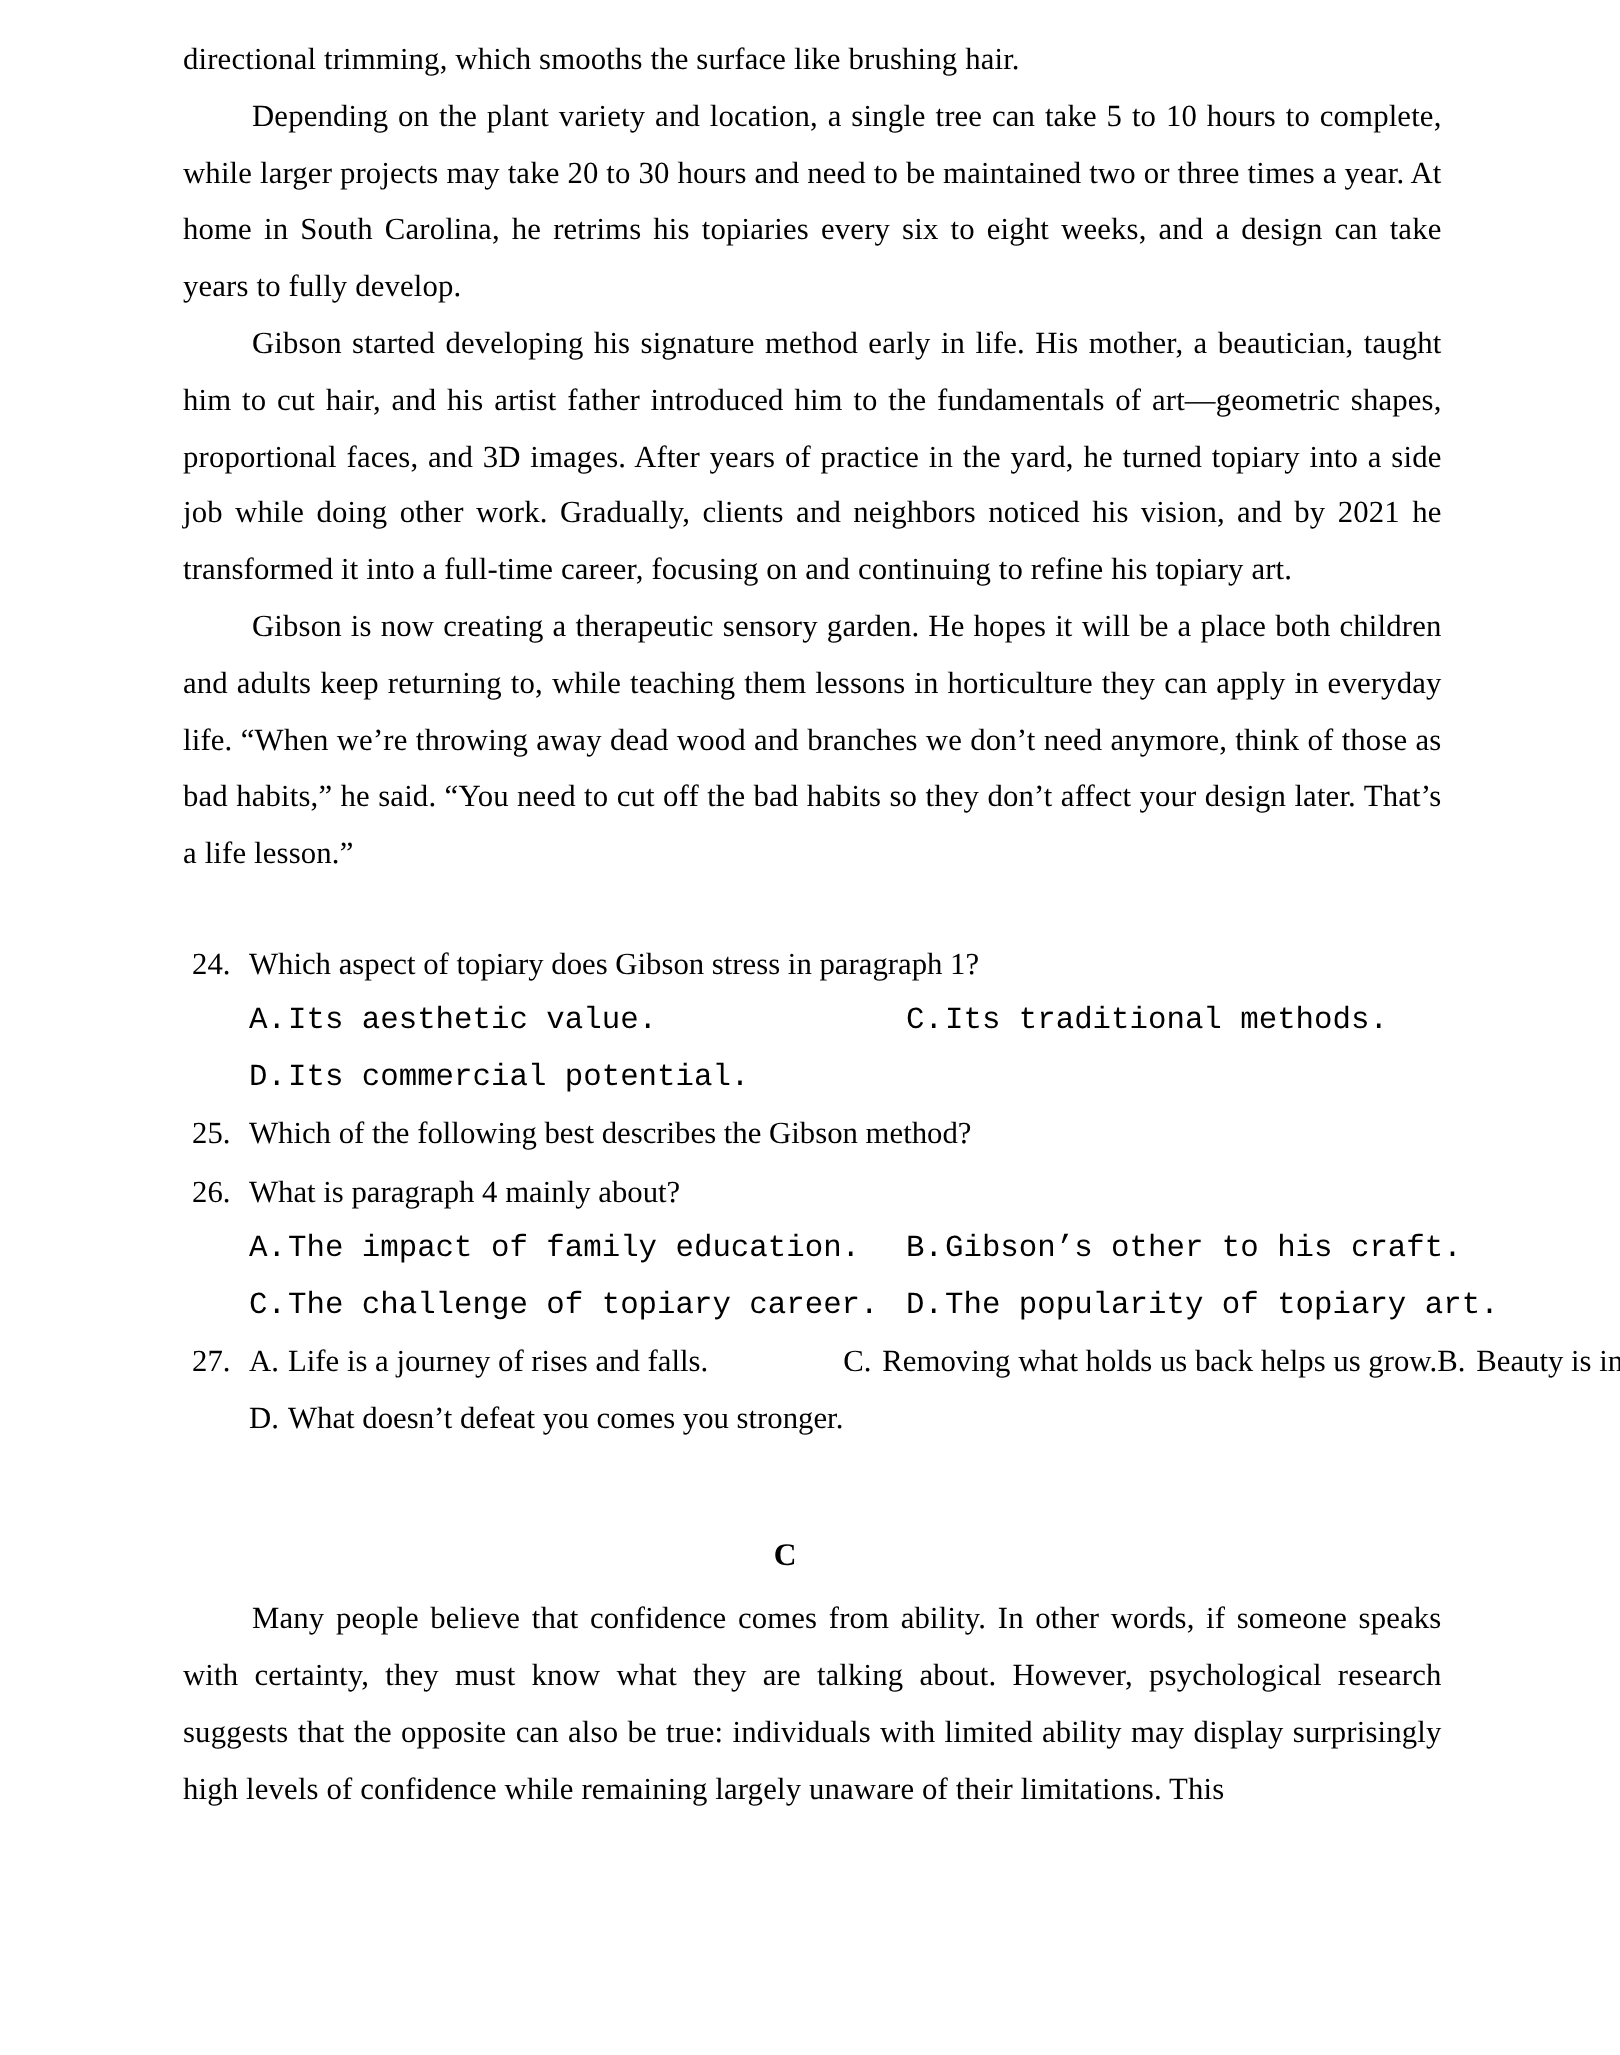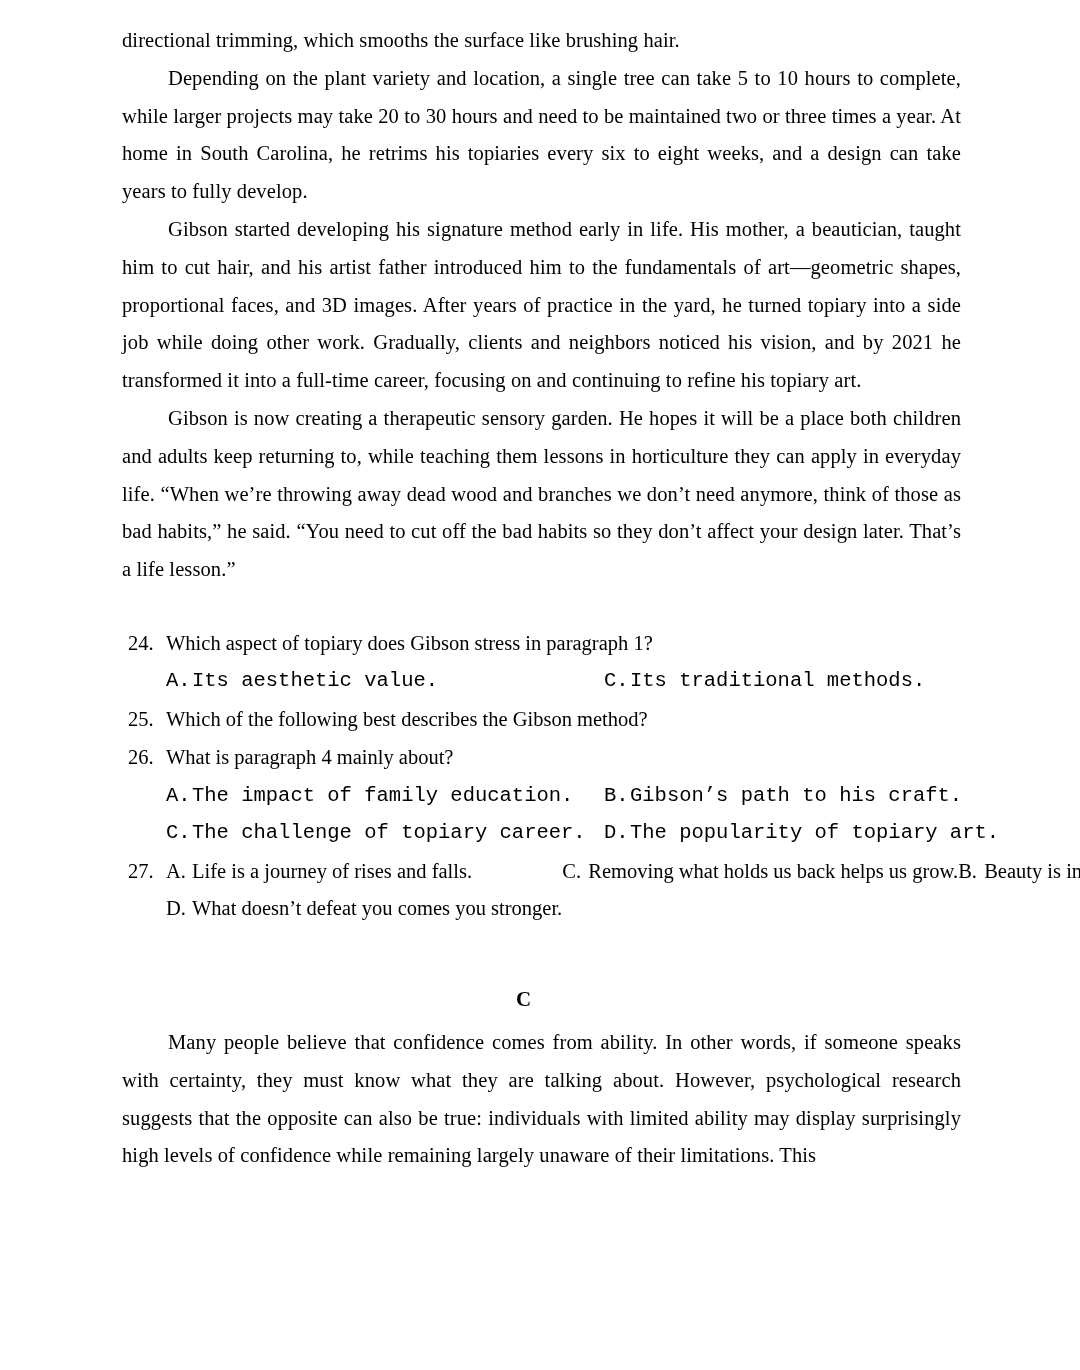--- a/index.html
+++ b/index.html
@@ -129,30 +129,31 @@
         <p class="para indent">Gibson started developing his signature method early in life. His mother, a beautician, taught him to cut hair, and his artist father introduced him to the fundamentals of art—geometric shapes, proportional faces, and 3D images. After years of practice in the yard, he turned topiary into a side job while doing other work. Gradually, clients and neighbors noticed his vision, and by 2021 he transformed it into a full-time career, focusing on and continuing to refine his topiary art.</p>
         <p class="para indent">Gibson is now creating a therapeutic sensory garden. He hopes it will be a place both children and adults keep returning to, while teaching them lessons in horticulture they can apply in everyday life. “When we’re throwing away dead wood and branches we don’t need anymore, think of those as bad habits,” he said. “You need to cut off the bad habits so they don’t affect your design later. That’s a life lesson.”</p>
       </div>
 
     <div class="questions" id="question-list">
         <div class="q-item">
           <div class="q-stem"><span class="q-num">24.</span><span>Which aspect of topiary does Gibson stress in paragraph 1?</span></div>
           <div class="opts grid2">
             <div class="opt"><span class="lbl">A.</span><span>Its aesthetic value.</span></div>
             <div class="opt"><span class="lbl">C.</span><span>Its traditional methods.</span></div>
+            <div class="opt"><span class="lbl">D.</span><span>Its commercial potential.</span></div>
           </div>
         </div>
         <div class="q-item">
           <div class="q-stem"><span class="q-num">25.</span><span>Which of the following best describes the Gibson method?</span></div>
         </div>
         <div class="q-item">
           <div class="q-stem"><span class="q-num">26.</span><span>What is paragraph 4 mainly about?</span></div>
           <div class="opts grid2">
             <div class="opt"><span class="lbl">A.</span><span>The impact of family education.</span></div>
-            <div class="opt"><span class="lbl">B.</span><span>Gibson’s path to his craft.</span></div>
+            <div class="opt"><span class="lbl">B.</span><span>Gibson’s other to his craft.</span></div>
             <div class="opt"><span class="lbl">C.</span><span>The challenge of topiary career.</span></div>
             <div class="opt"><span class="lbl">D.</span><span>The popularity of topiary art.</span></div>
           </div>
         </div>
         <div class="q-item">
           <div class="q-stem"><span class="q-num">27.</span></div>
           <div class="opts grid1">
             <div class="opt"><span class="lbl">A.</span><span>Life is a journey of rises and falls.</span></div>
             <div class="opt"><span class="lbl">C.</span><span>Removing what holds us back helps us grow.</span></div>
             <div class="opt"><span class="lbl">B.</span><span>Beauty is in the eye of the beholder.</span></div>

